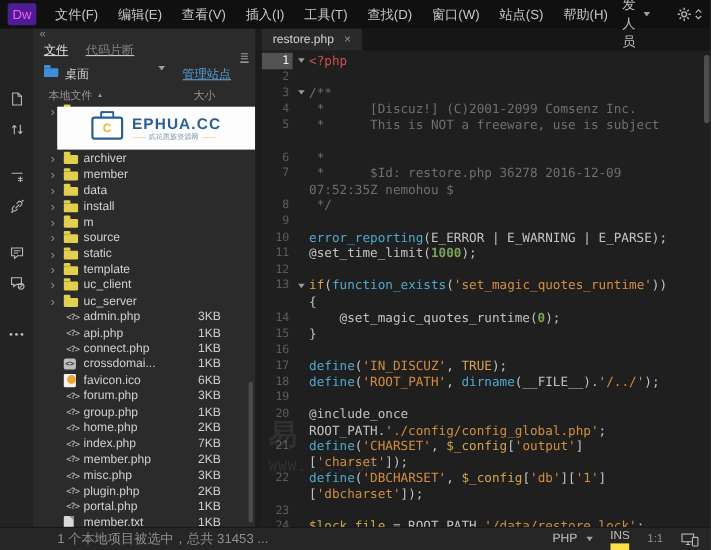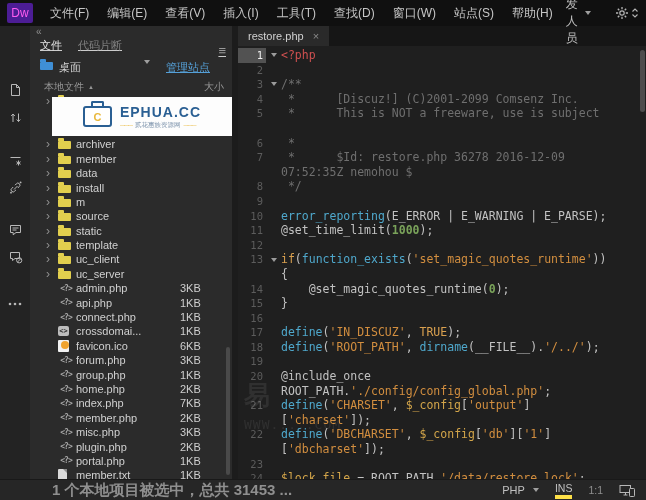--- a/index.html
+++ b/index.html
@@ -36,21 +36,21 @@
   .ptab{font-size:11px;padding-bottom:3px;}
   .ptab.active{color:#e3e3e3;}
   .ptab.inactive{color:#818181;}
   .pmenu{margin-left:auto;color:#9a9a9a;font-size:13px;line-height:10px;}
   .site-row{height:23px;display:flex;align-items:center;padding:0 8px 0 10px;}
   .site-select{display:flex;align-items:flex-start;gap:6px;width:110px;}
   .site-label{font-size:11px;color:#d2d2d2;}
   .site-select .tri-down{margin-left:auto;}
   .manage-link{margin-left:16px;font-size:11px;color:#55a0d8;text-decoration:underline;}
   .cols-row{height:15px;display:flex;align-items:center;padding:0 0 0 14px;font-size:10px;color:#969696;}
-  .col-size{margin-left:auto;margin-right:8px;}
+  .col-size{margin-left:auto;margin-right:36px;}
   .sort-arrow{font-size:6px;margin-left:4px;color:#969696;}
 
   .tree{flex:1;position:relative;overflow:hidden;}
   .t-row{display:flex;align-items:center;height:14.4px;padding-left:16px;font-size:11px;color:#d0d0d0;}
   .tchev{width:12px;flex:none;color:#8f8f8f;font-size:12px;line-height:10px;}
   .ticon{width:18px;flex:none;display:flex;align-items:center;}
   .tlabel{flex:1;overflow:hidden;white-space:nowrap;}
   .fsize{flex:none;width:32px;margin-right:20px;color:#cfcfcf;}
   .folder{width:13px;height:8px;background:#e2cf4e;border-radius:1px;position:relative;margin-top:2px;}
   .folder::before{content:'';position:absolute;top:-3px;left:0;width:6px;height:3px;background:#e2cf4e;
@@ -104,24 +104,24 @@
   .sg-vr{color:var(--vr);} .sg-pln{color:var(--pln);}
   .code-scroll{position:absolute;right:1px;top:4px;width:5px;height:62px;background:#4d4d4d;border-radius:3px;}
   .code-wm{position:absolute;left:6px;top:332px;color:rgba(220,220,220,0.09);pointer-events:none;}
   .code-wm .l1{font-size:26px;font-weight:bold;}
   .code-wm .l2{font-size:13px;letter-spacing:1px;margin-top:4px;}
 
   
   .statusbar{position:absolute;left:0;right:0;bottom:0;height:21px;background:#262626;
              display:flex;align-items:center;border-top:1px solid #191919;box-sizing:border-box;z-index:15;}
   .status-left{display:flex;align-items:center;gap:9px;padding-left:34px;width:200px;flex:none;}
-  .status-text{font-size:15px;color:#8f8f8f;white-space:nowrap;font-weight:bold;}
+  .status-text{font-size:12px;color:#8f8f8f;white-space:nowrap;}
   .status-right{margin-left:auto;display:flex;align-items:center;gap:16px;padding-right:10px;}
   .lang-select{display:flex;align-items:center;gap:8px;font-size:11px;color:#c0c0c0;}
-  .ins-mode{font-size:10.5px;color:#c0c0c0;border-bottom:4px solid #fde047;padding-bottom:1px;}
+  .ins-mode{font-size:10.5px;color:#c0c0c0;border-bottom:6px solid #fde047;padding-bottom:1px;}
   .cursor-pos{font-size:10.5px;color:#8f8f8f;}
 </style>
 </head>
 <body>
 
 <div class="window">
 
   <div class="titlebar">
     <div class="dw-logo">Dw</div>
     <div class="menus">

